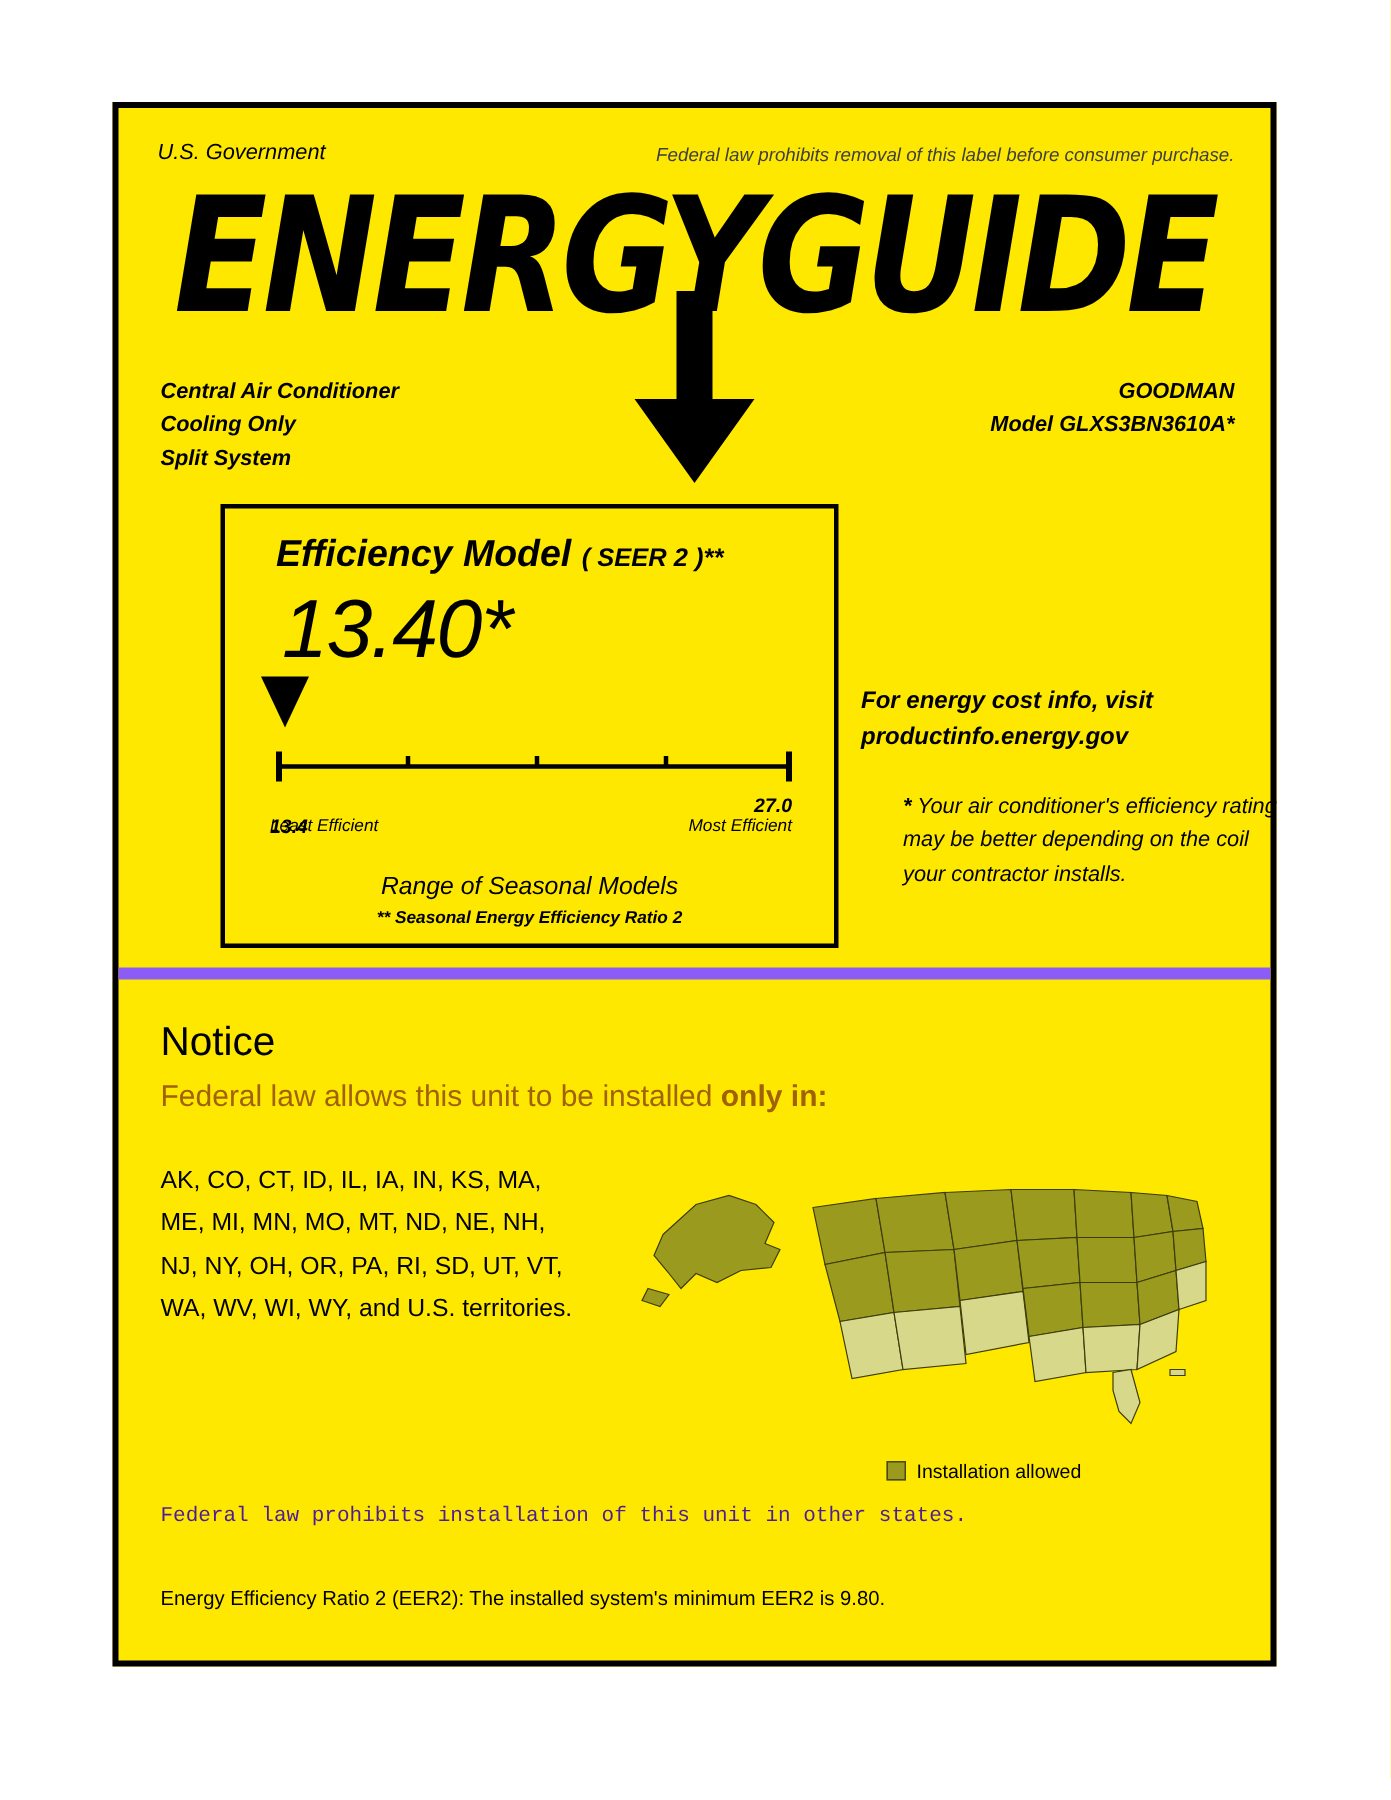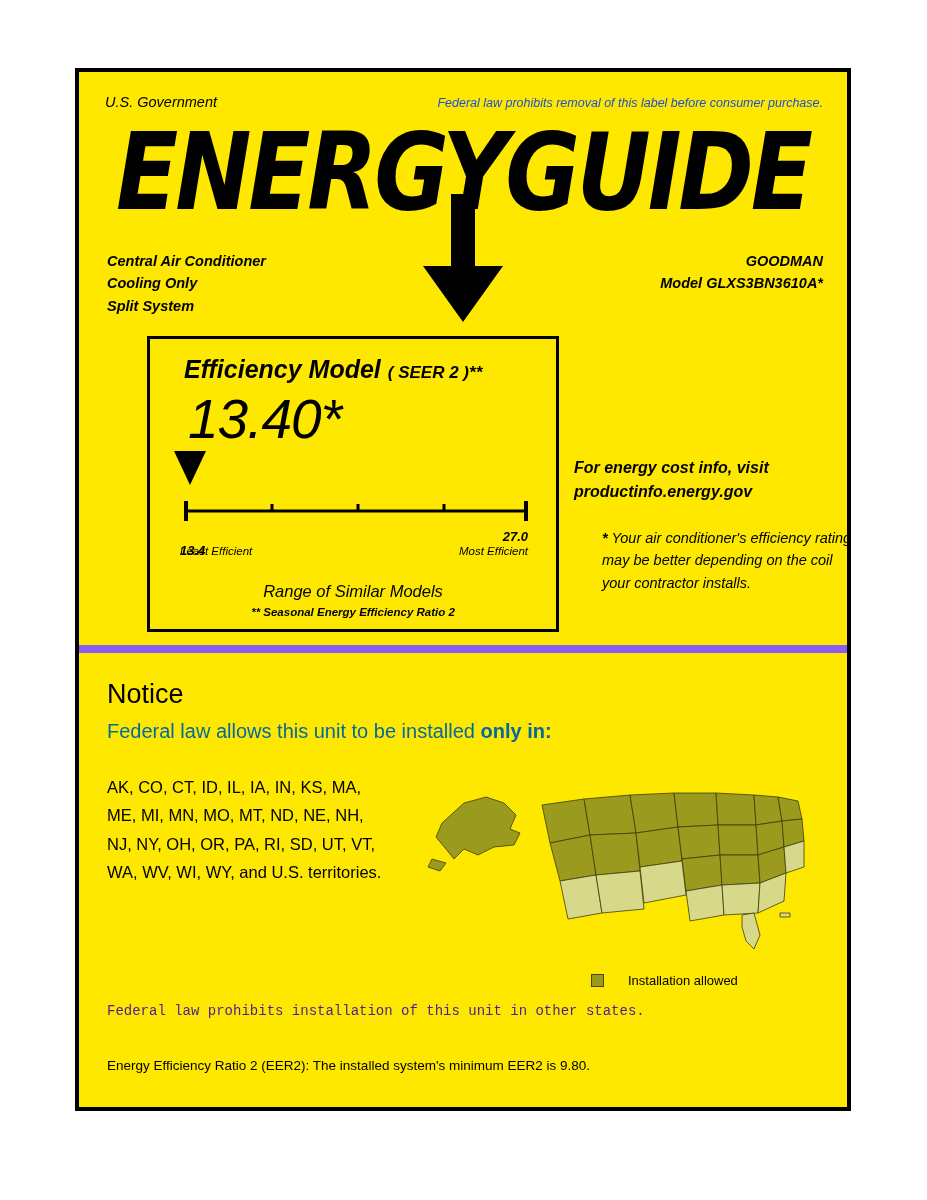--- a/index.html
+++ b/index.html
@@ -40,21 +40,21 @@
     left: 26px;
     top: 22px;
     font-size: 14.5px;
     color: #000;
   }
   .fed-warning {
     position: absolute;
     right: 24px;
     top: 24px;
     font-size: 12.5px;
-    color: #1d4ed8;
+    color: #404040;
     text-align: right;
   }
 
   .eg-wordmark {
     position: absolute;
     left: 0;
     right: 0;
     top: 46px;
     text-align: center;
     font-family: "DejaVu Sans", sans-serif;
@@ -233,21 +233,21 @@
     top: 26px;
     font-size: 27px;
     font-weight: normal;
     color: #000;
   }
   .notice-sub {
     position: absolute;
     left: 28px;
     top: 67px;
     font-size: 20px;
-    color: #0369a1;
+    color: #a16207;
   }
   .notice-sub b { font-weight: bold; }
 
   .states-list {
     position: absolute;
     left: 28px;
     top: 120px;
     width: 340px;
     font-size: 16.5px;
     line-height: 1.72;
@@ -262,21 +262,21 @@
     height: 200px;
   }
   .map-legend {
     position: absolute;
     left: 512px;
     top: 320px;
     font-size: 13px;
     color: #000;
     display: flex;
     align-items: center;
-    gap: 24px;
+    gap: 7px;
   }
   .legend-swatch {
     width: 11px;
     height: 11px;
     background: #9a9a1e;
     border: 1px solid #4a4a10;
     display: inline-block;
   }
 
   .prohibit-line {
@@ -348,21 +348,21 @@
           <line x1="176" y1="5" x2="176" y2="12" stroke="#000000" stroke-width="3"></line>
           <line x1="262" y1="5" x2="262" y2="12" stroke="#000000" stroke-width="3"></line>
         </svg>
       </div>
 
       <div class="scale-min">13.4</div>
       <div class="scale-max">27.0</div>
       <div class="scale-min-cap">Least Efficient</div>
       <div class="scale-max-cap">Most Efficient</div>
 
-      <div class="range-label">Range of Similar Models</div>
+      <div class="range-label">Range of Seasonal Models</div>
       <div class="footnote">** Seasonal Energy Efficiency Ratio 2</div>
     </div>
 
     <div class="cost-info">
       <div>For energy cost info, visit</div>
       <div>productinfo.energy.gov</div>
     </div>
 
     <div class="asterisk-note">
       <span class="star">*</span>

